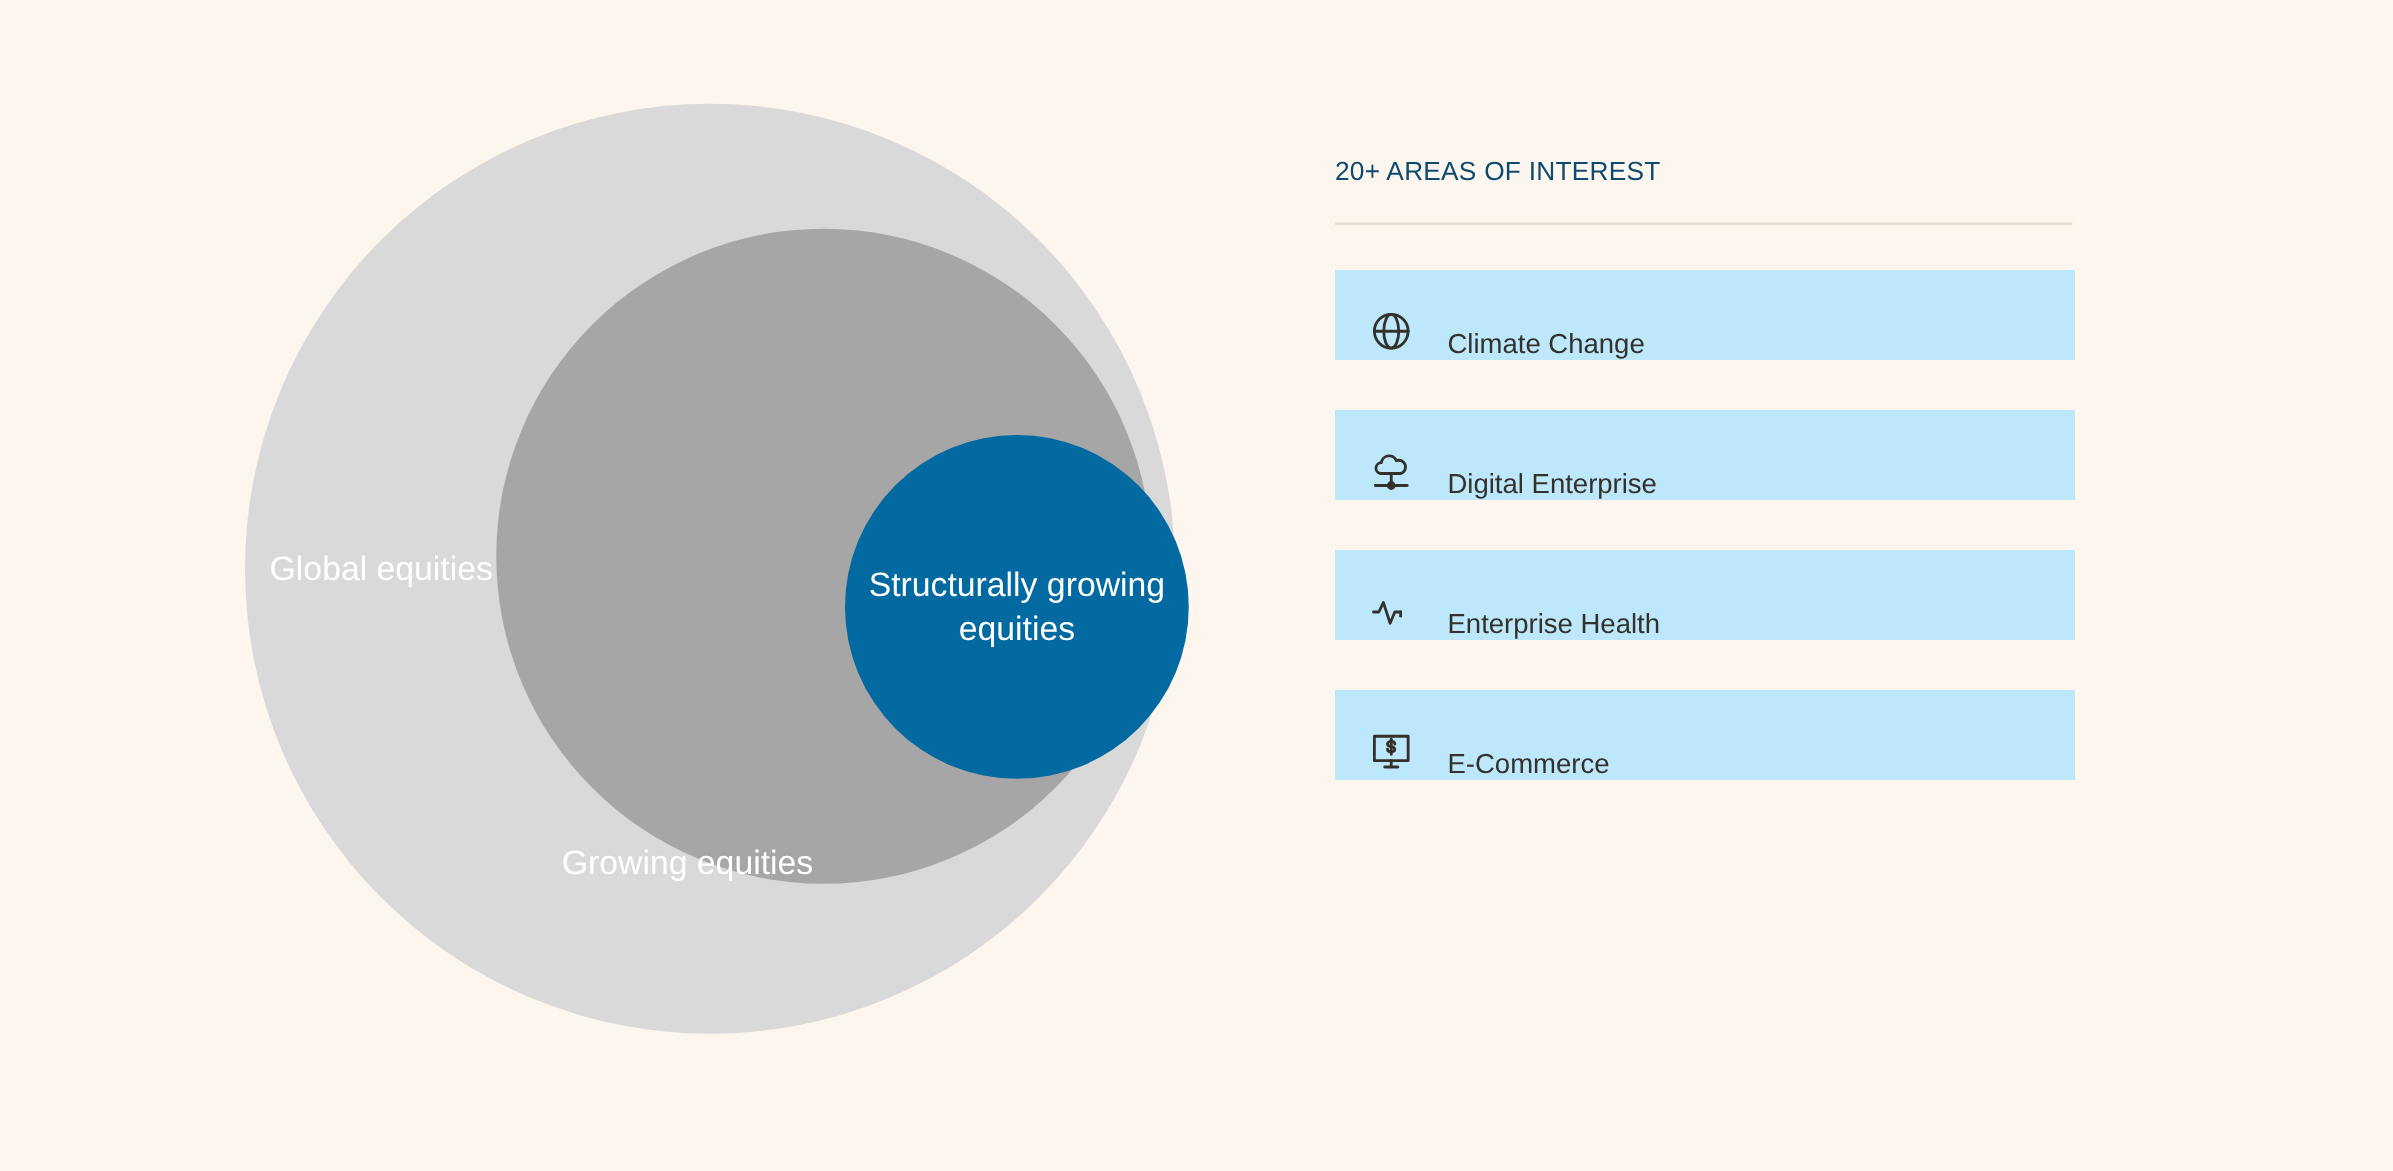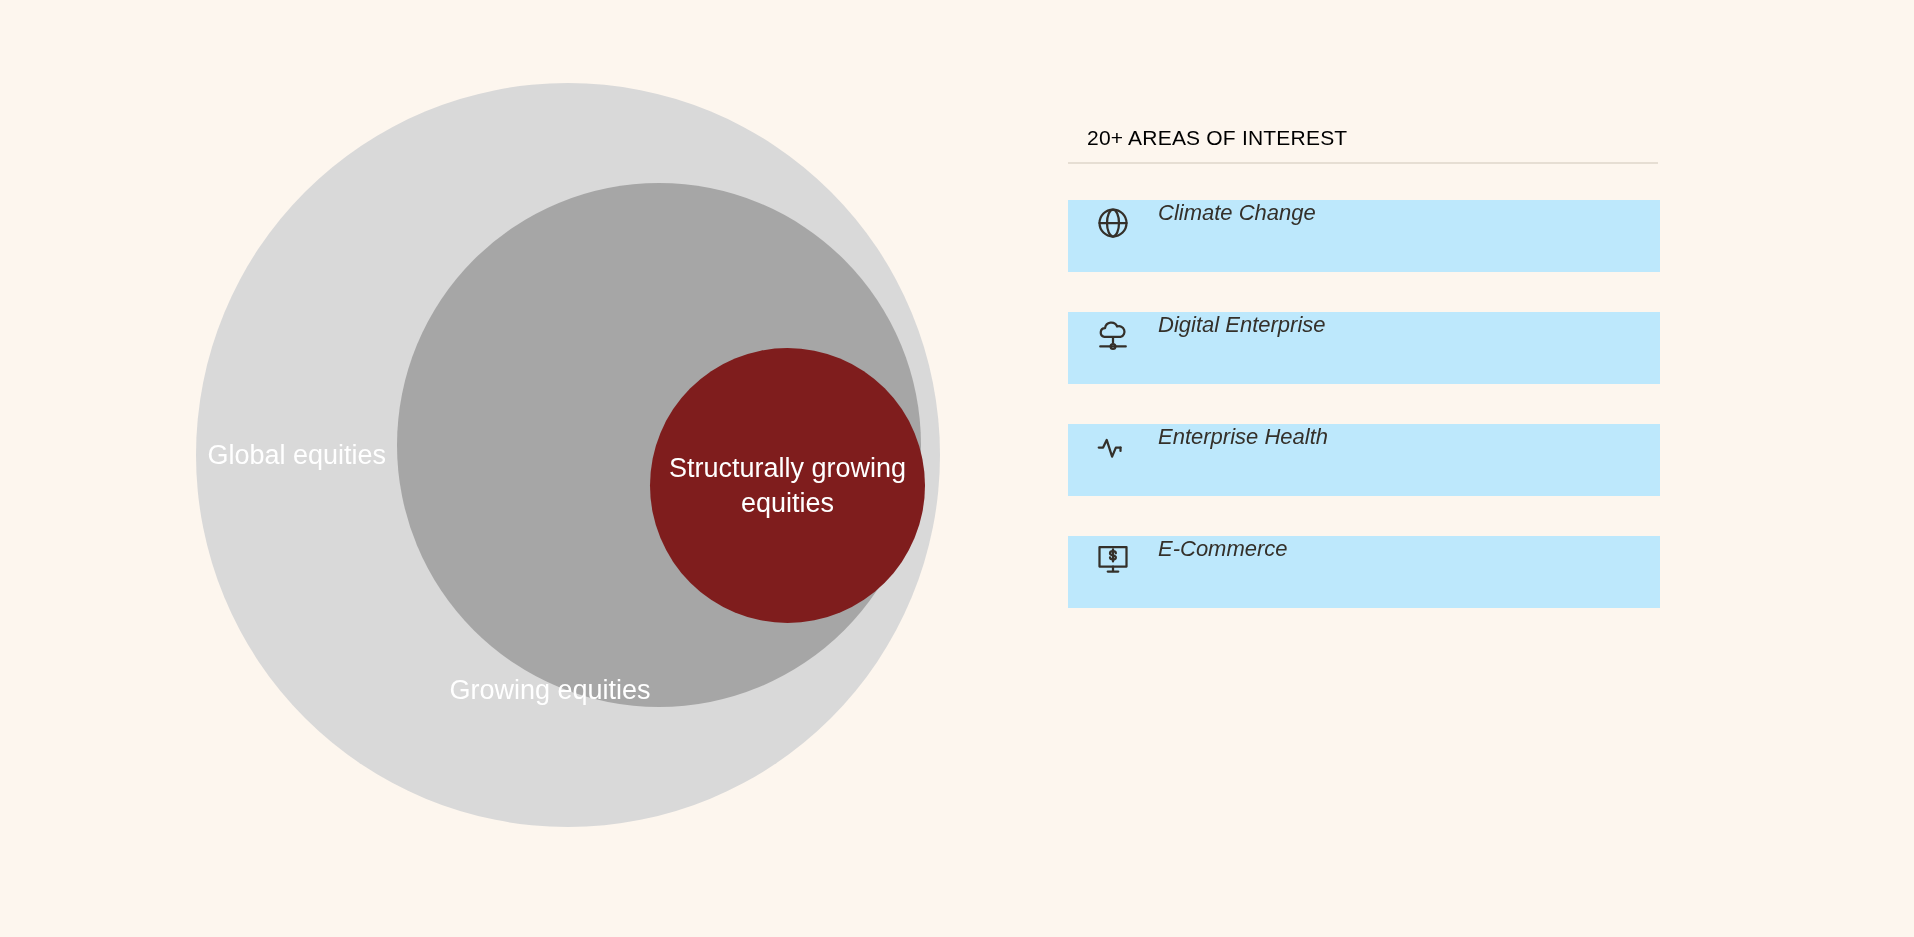--- a/index.html
+++ b/index.html
@@ -37,76 +37,74 @@
     left: 196px;
     top: 83px;
     width: 744px;
     height: 744px;
     background: #D9D9D9;
     align-items: center;
     justify-content: flex-start;
   }
   #venn-circle-outer .venn-label {
     width: 190px;
+    margin-left: 14px;
     font-size: 27px;
-    text-align: right;
   }
   #venn-circle-middle {
     left: 397px;
     top: 183px;
     width: 524px;
     height: 524px;
     background: #A6A6A6;
     align-items: flex-end;
     justify-content: flex-start;
   }
   #venn-circle-middle .venn-label {
     width: 270px;
     margin-left: 18px;
     font-size: 27px;
   }
   #venn-circle-inner {
-    left: 650px;
+    left: 676px;
     top: 348px;
     width: 275px;
     height: 275px;
-    background: #7f1d1d;
+    background: #0369a1;
   }
   #venn-circle-inner .venn-label {
     width: 250px;
     font-size: 27px;
   }
 
   
   #areas-panel {
     position: absolute;
     left: 1068px;
     top: 126px;
     width: 592px;
   }
   #areas-heading {
     font-size: 21px;
-    color: #000000;
+    color: #0c4a6e;
     letter-spacing: 0.2px;
-    padding-bottom: 12px;
-    margin-left: 19px;
+    padding-bottom: 28px;
   }
   #areas-divider {
     height: 2px;
     background: #E6DED3;
     width: 590px;
     margin-bottom: 36px;
   }
   .area-row {
     height: 72px;
     background: #BDE8FC;
     display: flex;
-    align-items: flex-start;
+    align-items: flex-end;
     margin-bottom: 40px;
-    font-style: italic;
   }
   .area-row:last-child {
     margin-bottom: 1px;
   }
   .area-icon {
     width: 46px;
     height: 46px;
     margin-left: 22px;
     margin-right: 22px;
     display: flex;

